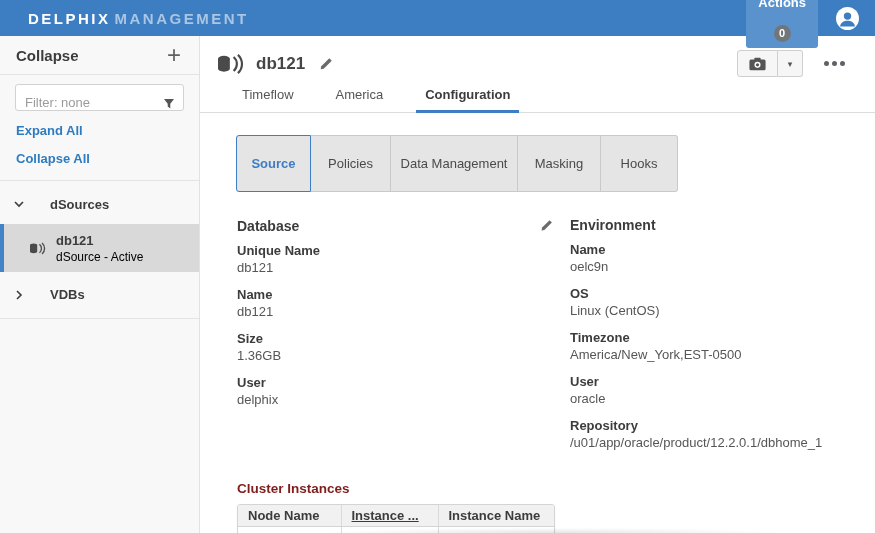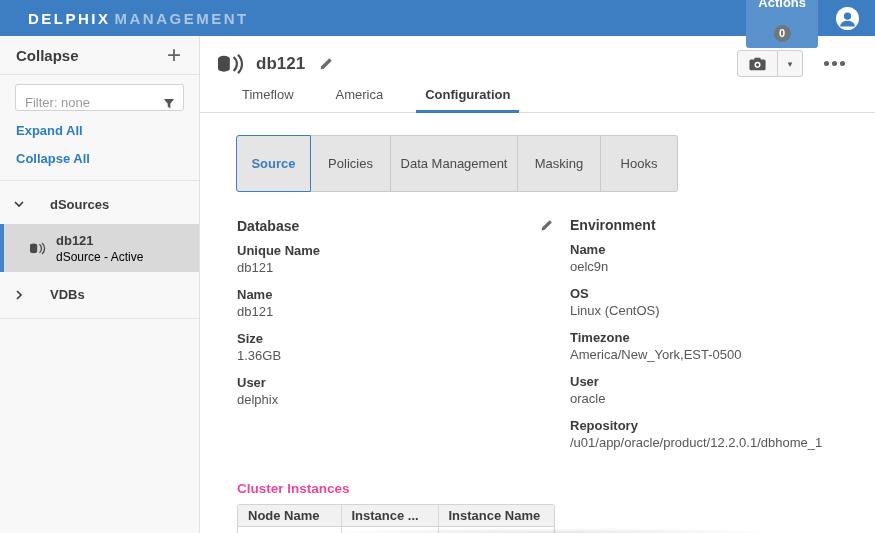--- a/index.html
+++ b/index.html
@@ -156,35 +156,35 @@
     display: flex; align-items: center; justify-content: space-between;
     width: 318px; margin-bottom: 9px;
   }
   .section-title { font-size: 14px; font-weight: bold; color: #3c3c3c; }
   .edit-section-btn { background: none; border: none; cursor: pointer; padding: 2px; display: flex; }
   .field { margin-bottom: 12px; }
   .field-label { font-weight: bold; color: #3c3c3c; font-size: 13px; line-height: 15px; }
   .field-value { color: #565656; font-size: 13px; line-height: 15px; margin-top: 2px; word-wrap: break-word; }
 
   .cluster { margin-top: 19px; }
-  .cluster-title { font-size: 13.5px; font-weight: bold; color: #ec4899; margin-bottom: 8px; }
+  .cluster-title { font-size: 13.5px; font-weight: bold; color: #7f1d1d; margin-bottom: 8px; }
   .table-wrap {
     width: 318px; border: 1px solid #d4d4d4; border-radius: 3px;
     background: #fff; box-shadow: 0 1px 2px rgba(0,0,0,0.06);
     padding-bottom: 21px; overflow: hidden;
   }
   table { width: 100%; border-collapse: collapse; font-size: 13px; }
   th {
     background: #f1f1f1; text-align: left; font-weight: bold; color: #3c3c3c;
     padding: 3px 10px; border-bottom: 1px solid #d4d4d4; cursor: pointer;
   }
   td { padding: 3px 10px; border-bottom: 7px solid #1d4ed8; color: #8b5cf6; }
   th + th, td + td { border-left: 1px solid #d9d9d9; }
   .col-node { width: 103px; }
-  .col-instnum { width: 97px; }
+  .col-instnum { width: 97px; text-decoration: underline; }
   .num-cell { text-align: right; }
 
   .scroll-shadow {
     position: absolute; bottom: 0; left: 40px; right: 10px; height: 7px;
     background: radial-gradient(ellipse 50% 100% at 50% 100%, rgba(0,0,0,0.10), rgba(0,0,0,0) 75%);
     pointer-events: none;
   }
 </style>
 </head>
 <body>

